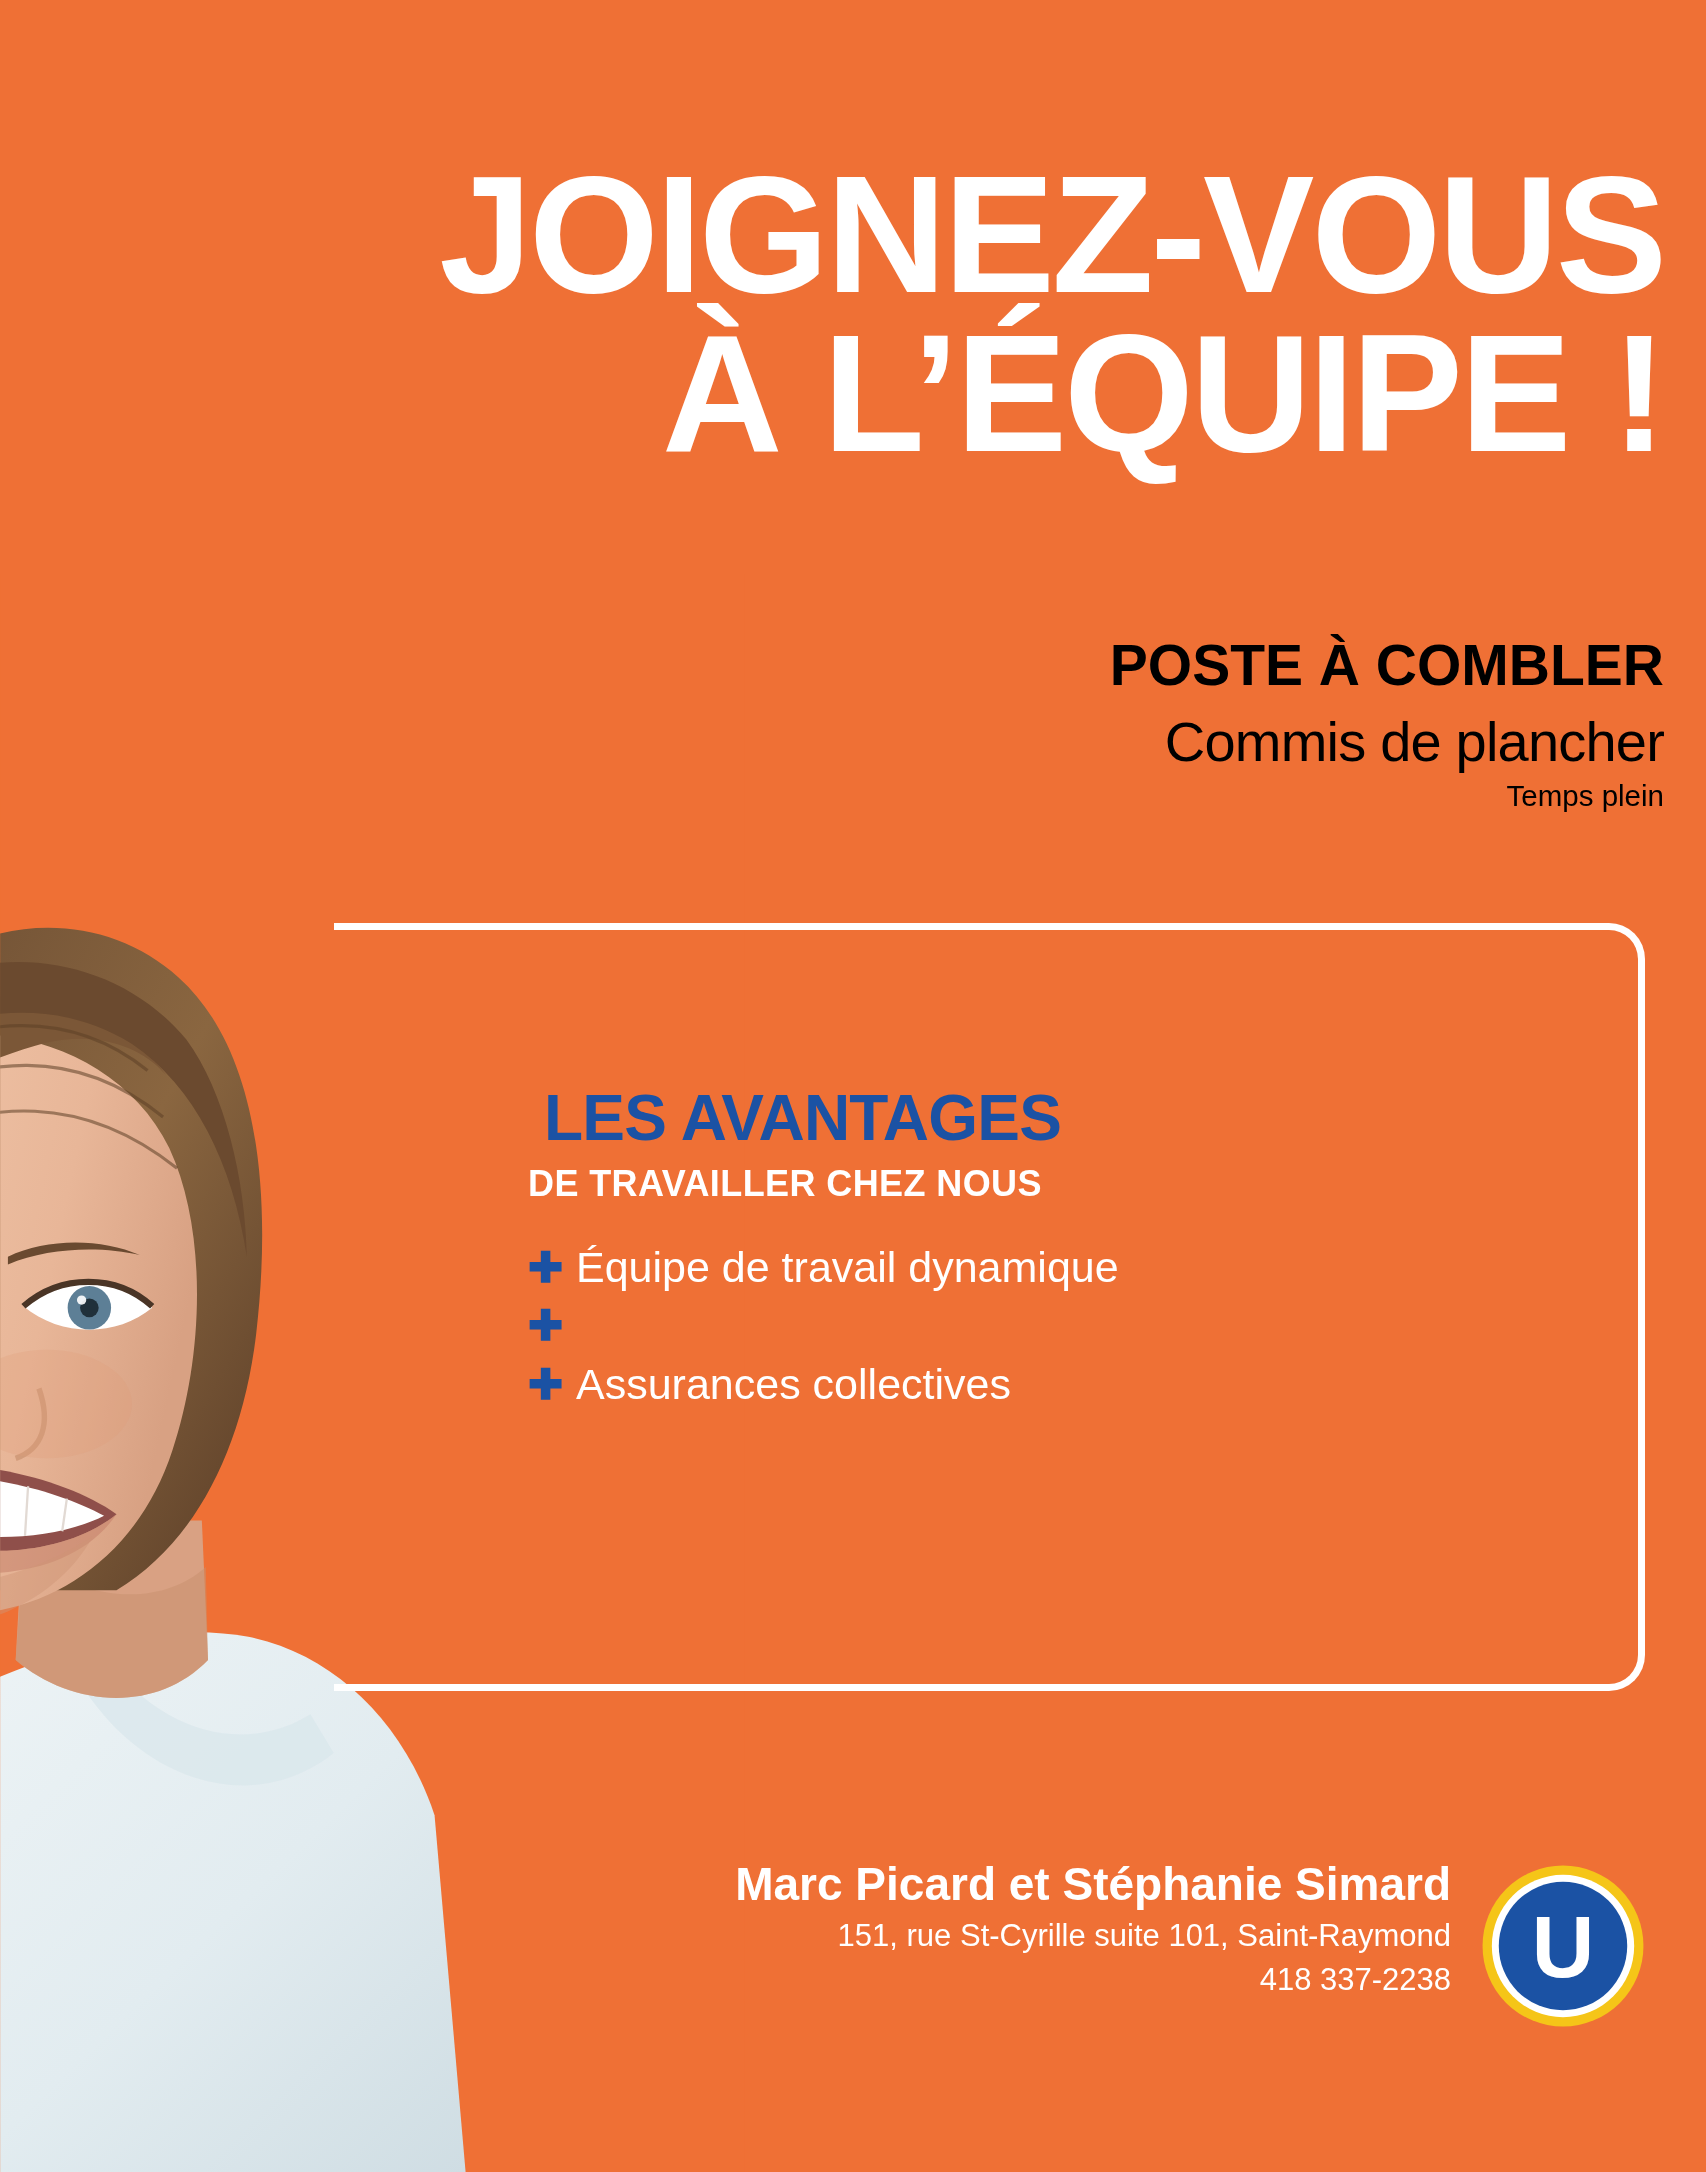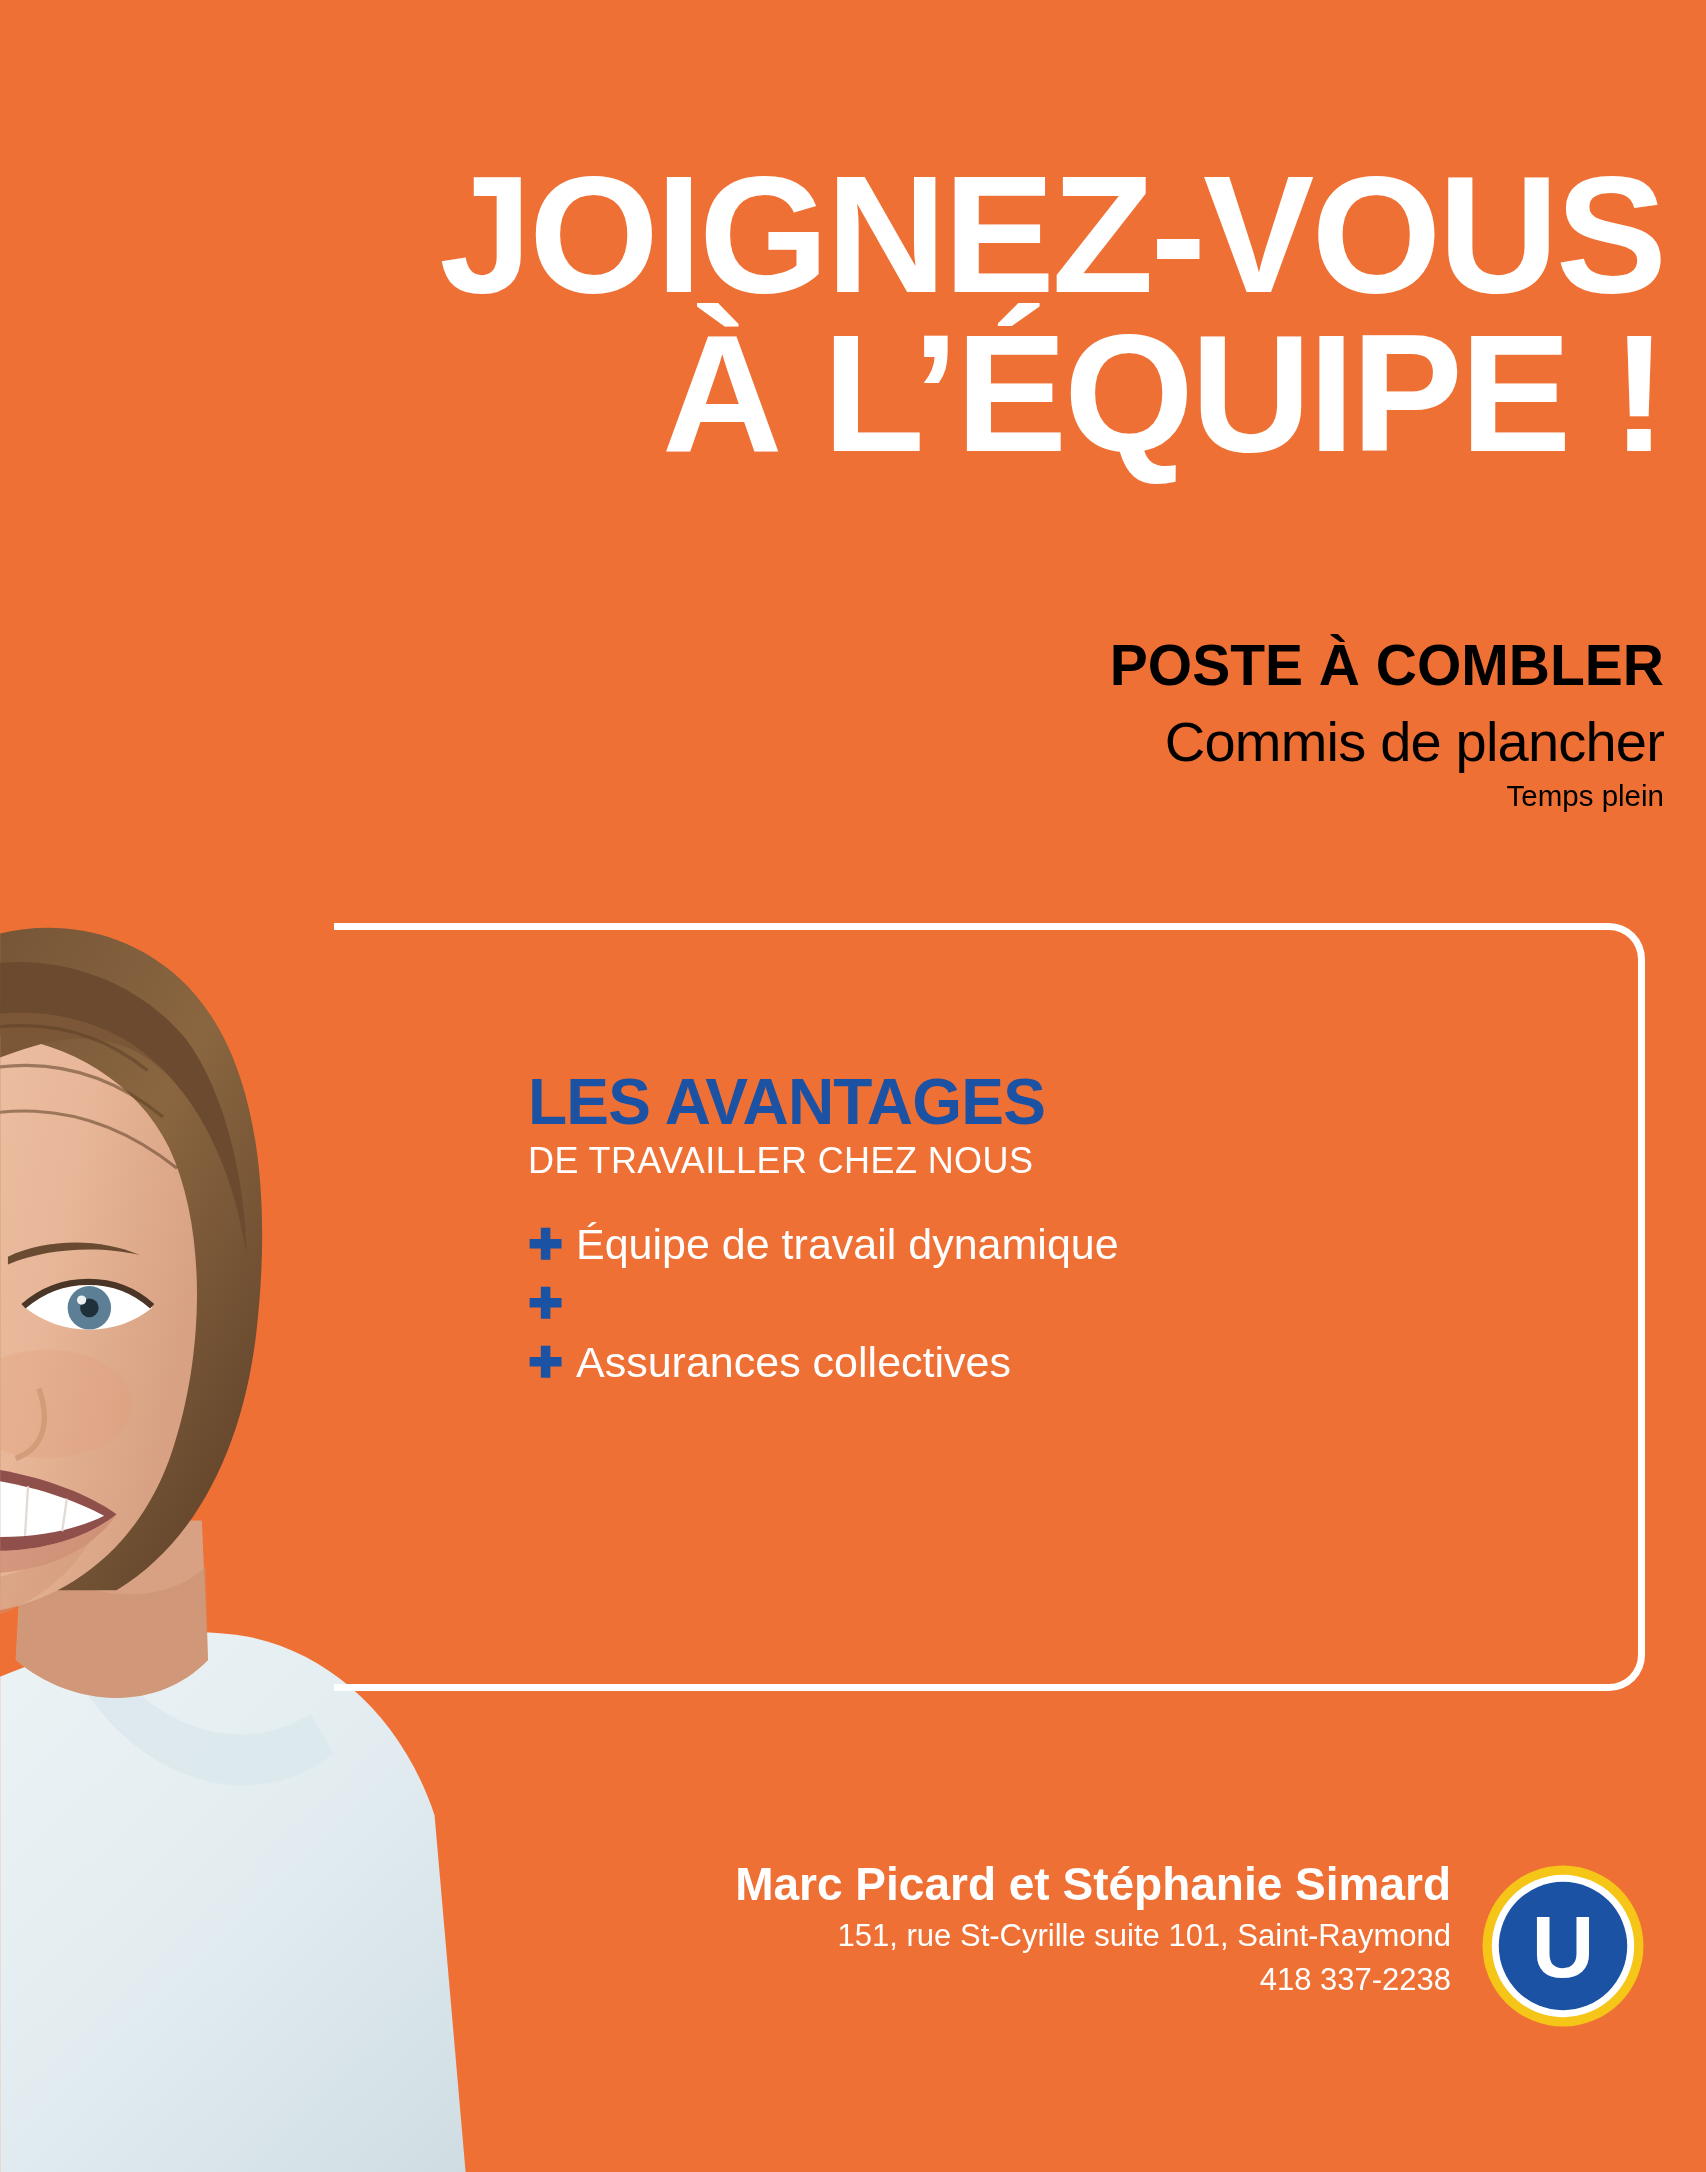--- a/index.html
+++ b/index.html
@@ -112,26 +112,26 @@
     left: 194px;
     top: 140px;
     width: 1009px;
   }
   .adv-title {
     color: #1b52a4;
     font-size: 64px;
     font-weight: bold;
     letter-spacing: -0.8px;
     line-height: 1;
-    margin: 0;
+    margin: 16px;
   }
   .adv-sub {
     color: #ffffff;
     font-size: 36px;
-    font-weight: normal;
+    font-weight: bold;
     letter-spacing: 0.4px;
     line-height: 1;
     margin: 9.3px 0 36px 0;
   }
   .adv-list {
     list-style: none;
     margin: 0;
     padding: 0;
   }
   .adv-list li {

